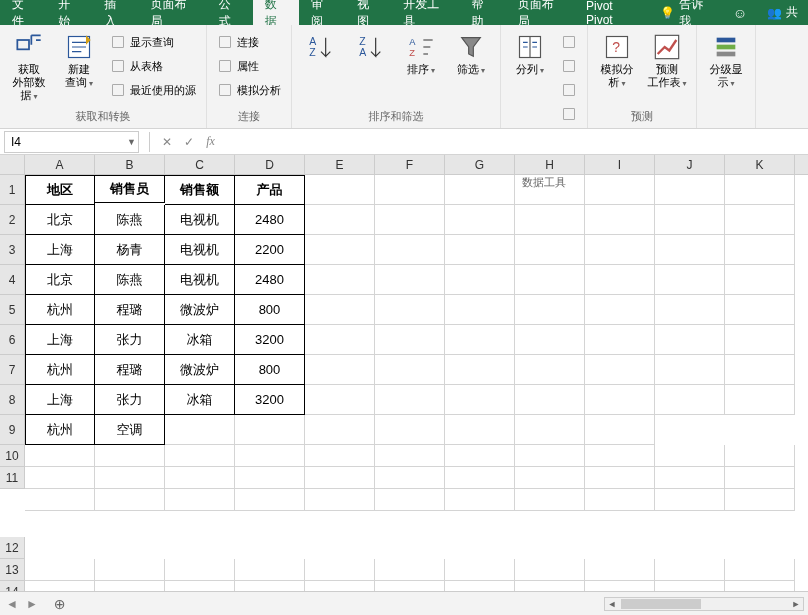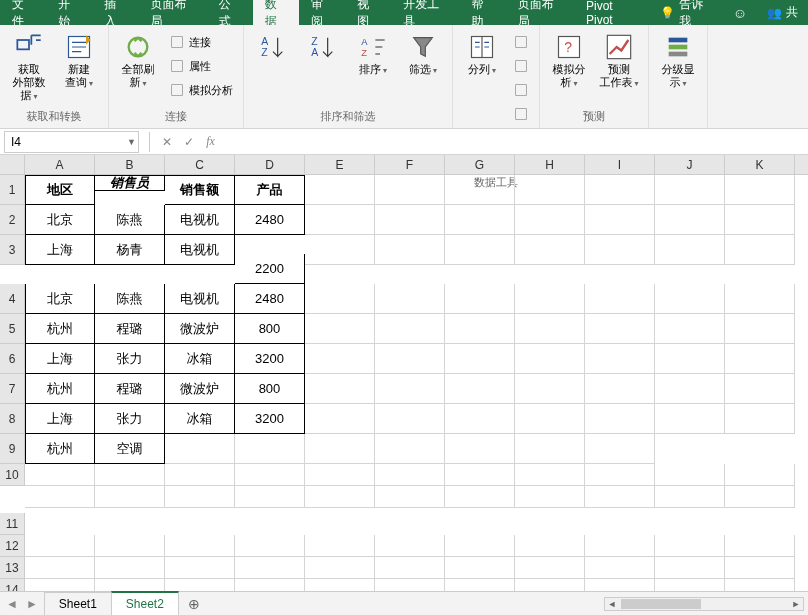--- a/index.html
+++ b/index.html
@@ -113,35 +113,51 @@
         <div class="big-btn">
           <div class="icon">
             <svg class="svg-icon" width="28" height="28" viewBox="0 0 24 24">
               <rect x="3" y="3" width="18" height="18" fill="#fff" stroke="#2b579a"></rect>
               <path d="M6 8 h12 M6 12 h12 M6 16 h8" stroke="#2b579a"></path>
               <path d="M18 2 L22 6 L18 10" fill="#d4a017"></path>
             </svg>
           </div>
           <div class="lbl dropdown-arrow">新建<br>查询</div>
         </div>
+        <div class="small-btns">
+          <div class="small-btn">
+            <span class="icon">
+              <svg class="svg-icon" width="16" height="16" viewBox="0 0 24 24">
+                <rect x="4" y="4" width="16" height="16" fill="none" stroke="#888"></rect>
+              </svg>
+            </span>
+            <span>显示查询</span>
+          </div>
+          <div class="small-btn">
+            <span class="icon">
+              <svg class="svg-icon" width="16" height="16" viewBox="0 0 24 24">
+                <rect x="4" y="4" width="16" height="16" fill="none" stroke="#888"></rect>
+              </svg>
+            </span>
+            <span>从表格</span>
+          </div>
+          <div class="small-btn">
+            <span class="icon">
+              <svg class="svg-icon" width="16" height="16" viewBox="0 0 24 24">
+                <rect x="4" y="4" width="16" height="16" fill="none" stroke="#888"></rect>
+              </svg>
+            </span>
+            <span>最近使用的源</span>
+          </div>
+        </div>
       </div>
       <div class="ribbon-group-label">获取和转换</div>
     </div>
     <div class="ribbon-group">
       <div class="ribbon-group-content">
-        <div class="big-btn">
-          <div class="icon">
-            <svg class="svg-icon" width="28" height="28" viewBox="0 0 24 24">
-              <circle cx="12" cy="12" r="8" fill="none" stroke="#70ad47" stroke-width="2"></circle>
-              <path d="M12 4 L15 7 M12 4 L9 7" stroke="#70ad47" stroke-width="2"></path>
-              <path d="M12 20 L9 17 M12 20 L15 17" stroke="#70ad47" stroke-width="2"></path>
-            </svg>
-          </div>
-          <div class="lbl dropdown-arrow">全部刷新</div>
-        </div>
         <div class="small-btns">
           <div class="small-btn">
             <span class="icon">
               <svg class="svg-icon" width="16" height="16" viewBox="0 0 24 24">
                 <rect x="4" y="4" width="16" height="16" fill="none" stroke="#888"></rect>
               </svg>
             </span>
             <span>连接</span>
           </div>
           <div class="small-btn">
@@ -328,21 +344,21 @@
       <div class="col-h" style="width: 70px;">H</div>
       <div class="col-h" style="width: 70px;">I</div>
       <div class="col-h" style="width: 70px;">J</div>
       <div class="col-h" style="width: 70px;">K</div>
     </div>
   <div class="grid-body data-bordered">
     <div class="grid-rows" id="grid-rows">
         <div class="grid-row">
           <div class="row-h" style="height: 30px;">1</div>
           <div class="cell in first-col first-row hdr-cell" style="width: 70px; height: 30px;">地区</div>
-          <div class="cell in first-row hdr-cell" style="width: 70px; height: 16px; font-style: italic;">销售员</div>
+          <div class="cell in first-row hdr-cell" style="width: 70px; height: 28px;">销售员</div>
           <div class="cell in first-row hdr-cell" style="width: 70px; height: 30px;">销售额</div>
           <div class="cell in first-row hdr-cell" style="width: 70px; height: 30px;">产品</div>
           <div class="cell" style="width: 70px; height: 30px;"></div>
           <div class="cell" style="width: 70px; height: 30px;"></div>
           <div class="cell" style="width: 70px; height: 30px;"></div>
           <div class="cell" style="width: 70px; height: 30px;"></div>
           <div class="cell" style="width: 70px; height: 30px;"></div>
           <div class="cell" style="width: 70px; height: 30px;"></div>
           <div class="cell" style="width: 70px; height: 30px;"></div>
         </div>
@@ -358,21 +374,21 @@
           <div class="cell" style="width: 70px; height: 30px;"></div>
           <div class="cell" style="width: 70px; height: 30px;"></div>
           <div class="cell" style="width: 70px; height: 30px;"></div>
           <div class="cell" style="width: 70px; height: 30px;"></div>
         </div>
         <div class="grid-row">
           <div class="row-h" style="height: 30px;">3</div>
           <div class="cell in first-col" style="width: 70px; height: 30px;">上海</div>
           <div class="cell in" style="width: 70px; height: 30px;">杨青</div>
           <div class="cell in" style="width: 70px; height: 30px;">电视机</div>
-          <div class="cell in" style="width: 70px; height: 30px; margin-top: 19px;">2200</div>
+          <div class="cell in" style="width: 70px; height: 30px;">2200</div>
           <div class="cell" style="width: 70px; height: 30px;"></div>
           <div class="cell" style="width: 70px; height: 30px;"></div>
           <div class="cell" style="width: 70px; height: 30px;"></div>
           <div class="cell" style="width: 70px; height: 30px;"></div>
           <div class="cell" style="width: 70px; height: 30px;"></div>
           <div class="cell" style="width: 70px; height: 30px;"></div>
           <div class="cell" style="width: 70px; height: 30px;"></div>
         </div>
         <div class="grid-row">
           <div class="row-h" style="height: 30px;">4</div>
@@ -464,35 +480,35 @@
           <div class="cell" style="width: 70px; height: 22px;"></div>
           <div class="cell" style="width: 70px; height: 22px;"></div>
           <div class="cell" style="width: 70px; height: 22px;"></div>
           <div class="cell" style="width: 70px; height: 22px;"></div>
           <div class="cell" style="width: 70px; height: 22px;"></div>
           <div class="cell" style="width: 70px; height: 22px;"></div>
           <div class="cell" style="width: 70px; height: 22px;"></div>
           <div class="cell" style="width: 70px; height: 22px;"></div>
         </div>
         <div class="grid-row">
-          <div class="row-h" style="height: 22px; margin-top: 27px;">11</div>
-          <div class="cell" style="width: 70px; height: 22px;"></div>
-          <div class="cell" style="width: 70px; height: 22px;"></div>
-          <div class="cell" style="width: 70px; height: 22px;"></div>
-          <div class="cell" style="width: 70px; height: 22px;"></div>
-          <div class="cell" style="width: 70px; height: 22px;"></div>
-          <div class="cell" style="width: 70px; height: 22px;"></div>
-          <div class="cell" style="width: 70px; height: 22px;"></div>
-          <div class="cell" style="width: 70px; height: 22px;"></div>
-          <div class="cell" style="width: 70px; height: 22px;"></div>
-          <div class="cell" style="width: 70px; height: 22px;"></div>
-          <div class="cell" style="width: 70px; height: 22px;"></div>
-        </div>
-        <div class="grid-row">
-          <div class="row-h" style="height: 22px;">12</div>
+          <div class="row-h" style="height: 22px;">11</div>
+          <div class="cell" style="width: 70px; height: 22px;"></div>
+          <div class="cell" style="width: 70px; height: 22px;"></div>
+          <div class="cell" style="width: 70px; height: 22px;"></div>
+          <div class="cell" style="width: 70px; height: 22px;"></div>
+          <div class="cell" style="width: 70px; height: 22px;"></div>
+          <div class="cell" style="width: 70px; height: 22px;"></div>
+          <div class="cell" style="width: 70px; height: 22px;"></div>
+          <div class="cell" style="width: 70px; height: 22px;"></div>
+          <div class="cell" style="width: 70px; height: 22px;"></div>
+          <div class="cell" style="width: 70px; height: 22px;"></div>
+          <div class="cell" style="width: 70px; height: 22px;"></div>
+        </div>
+        <div class="grid-row">
+          <div class="row-h" style="height: 22px; margin-top: 48px;">12</div>
           <div class="cell" style="width: 70px; height: 22px;"></div>
           <div class="cell" style="width: 70px; height: 22px;"></div>
           <div class="cell" style="width: 70px; height: 22px;"></div>
           <div class="cell" style="width: 70px; height: 22px;"></div>
           <div class="cell" style="width: 70px; height: 22px;"></div>
           <div class="cell" style="width: 70px; height: 22px;"></div>
           <div class="cell" style="width: 70px; height: 22px;"></div>
           <div class="cell" style="width: 70px; height: 22px;"></div>
           <div class="cell" style="width: 70px; height: 22px;"></div>
           <div class="cell" style="width: 70px; height: 22px;"></div>
@@ -528,24 +544,20 @@
         </div>
       </div>
   </div>
 </div>
 
 <div class="sheet-bar">
   <div class="sheet-nav">
     <span>◄</span>
     <span>►</span>
   </div>
-  <div class="sheet-tabs" id="sheet-tabs">
-      <div class="sheet-tab">Sheet1</div>
-      <div class="sheet-tab active">Sheet2</div>
-    </div>
   <span class="add-sheet">⊕</span>
   <div class="sheet-spacer"></div>
   <div class="scroll-track">
     <span class="scroll-btn">◄</span>
     <div class="scroll-thumb"></div>
     <div style="flex:1"></div>
     <span class="scroll-btn">►</span>
   </div>
 </div>
 

